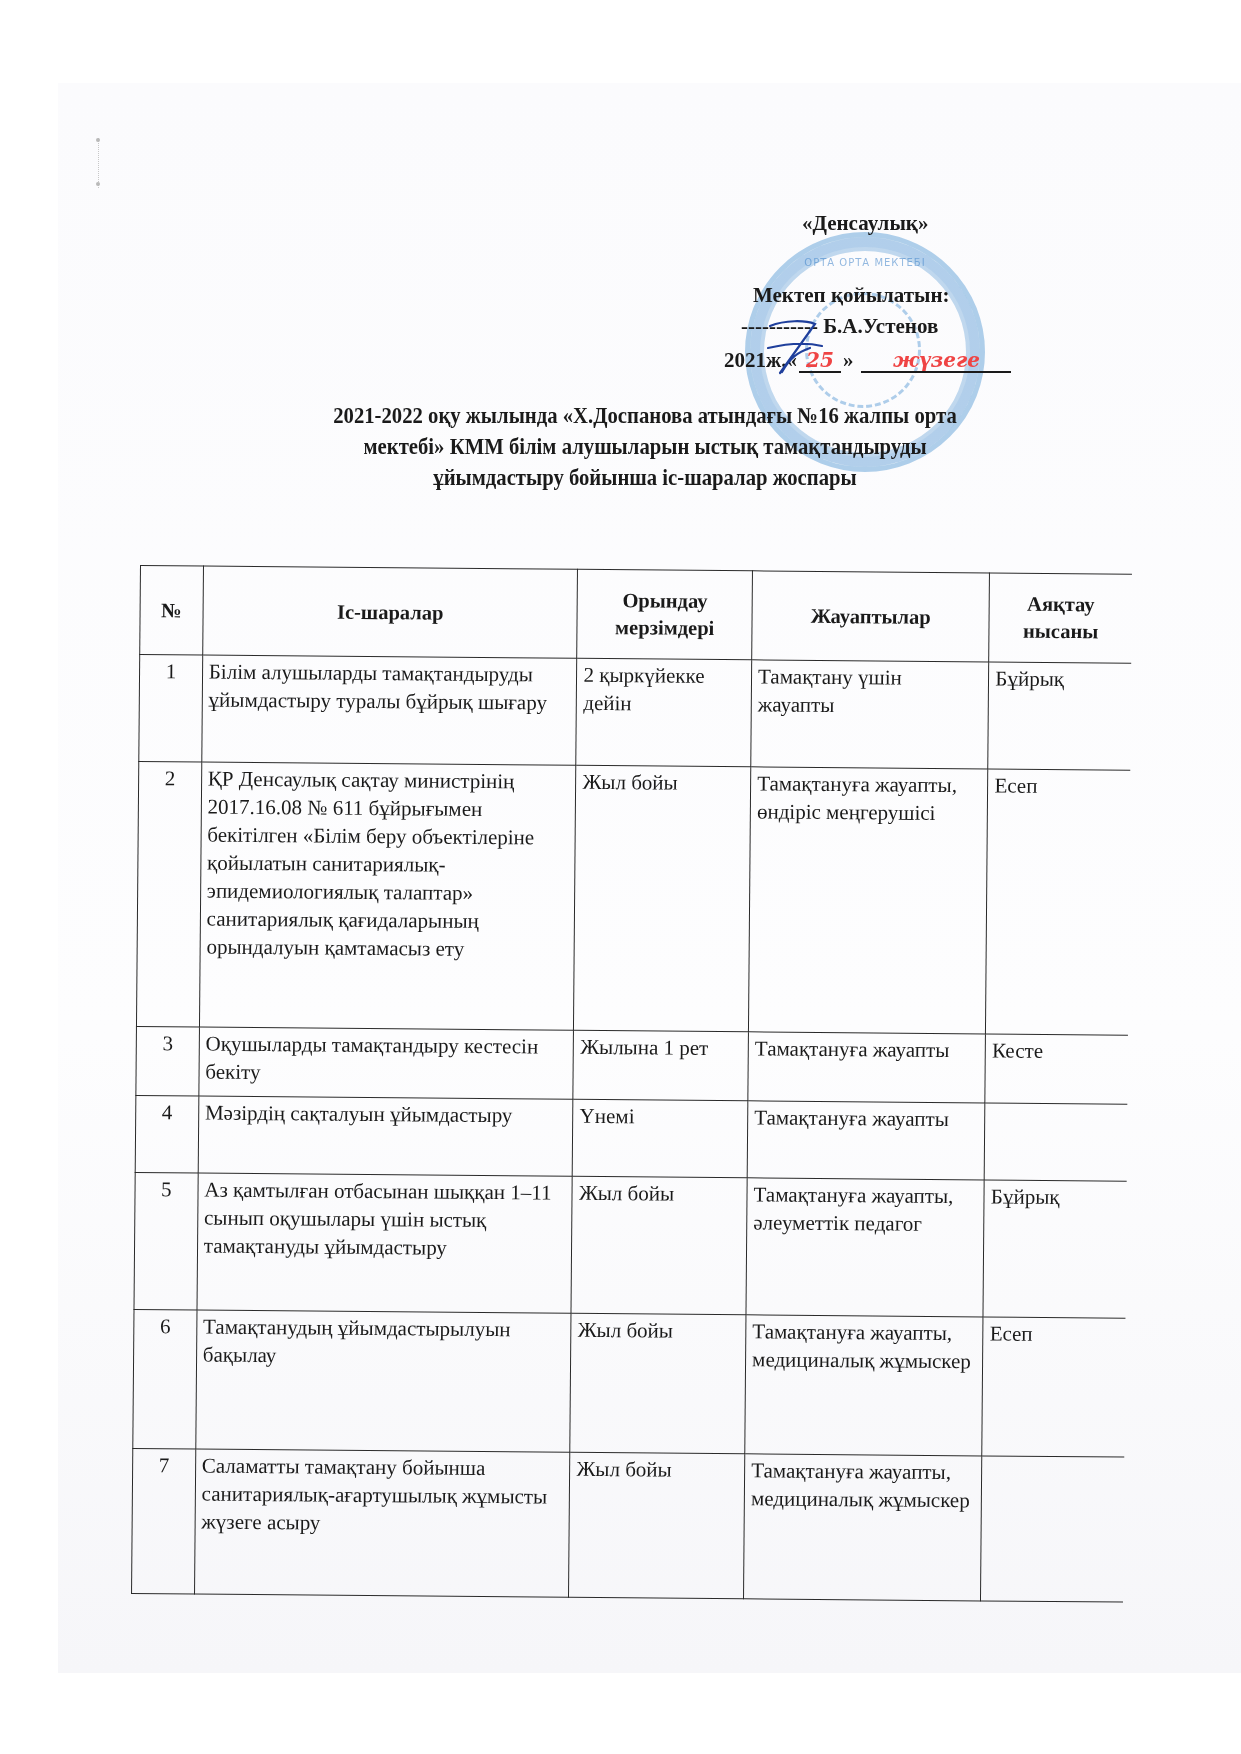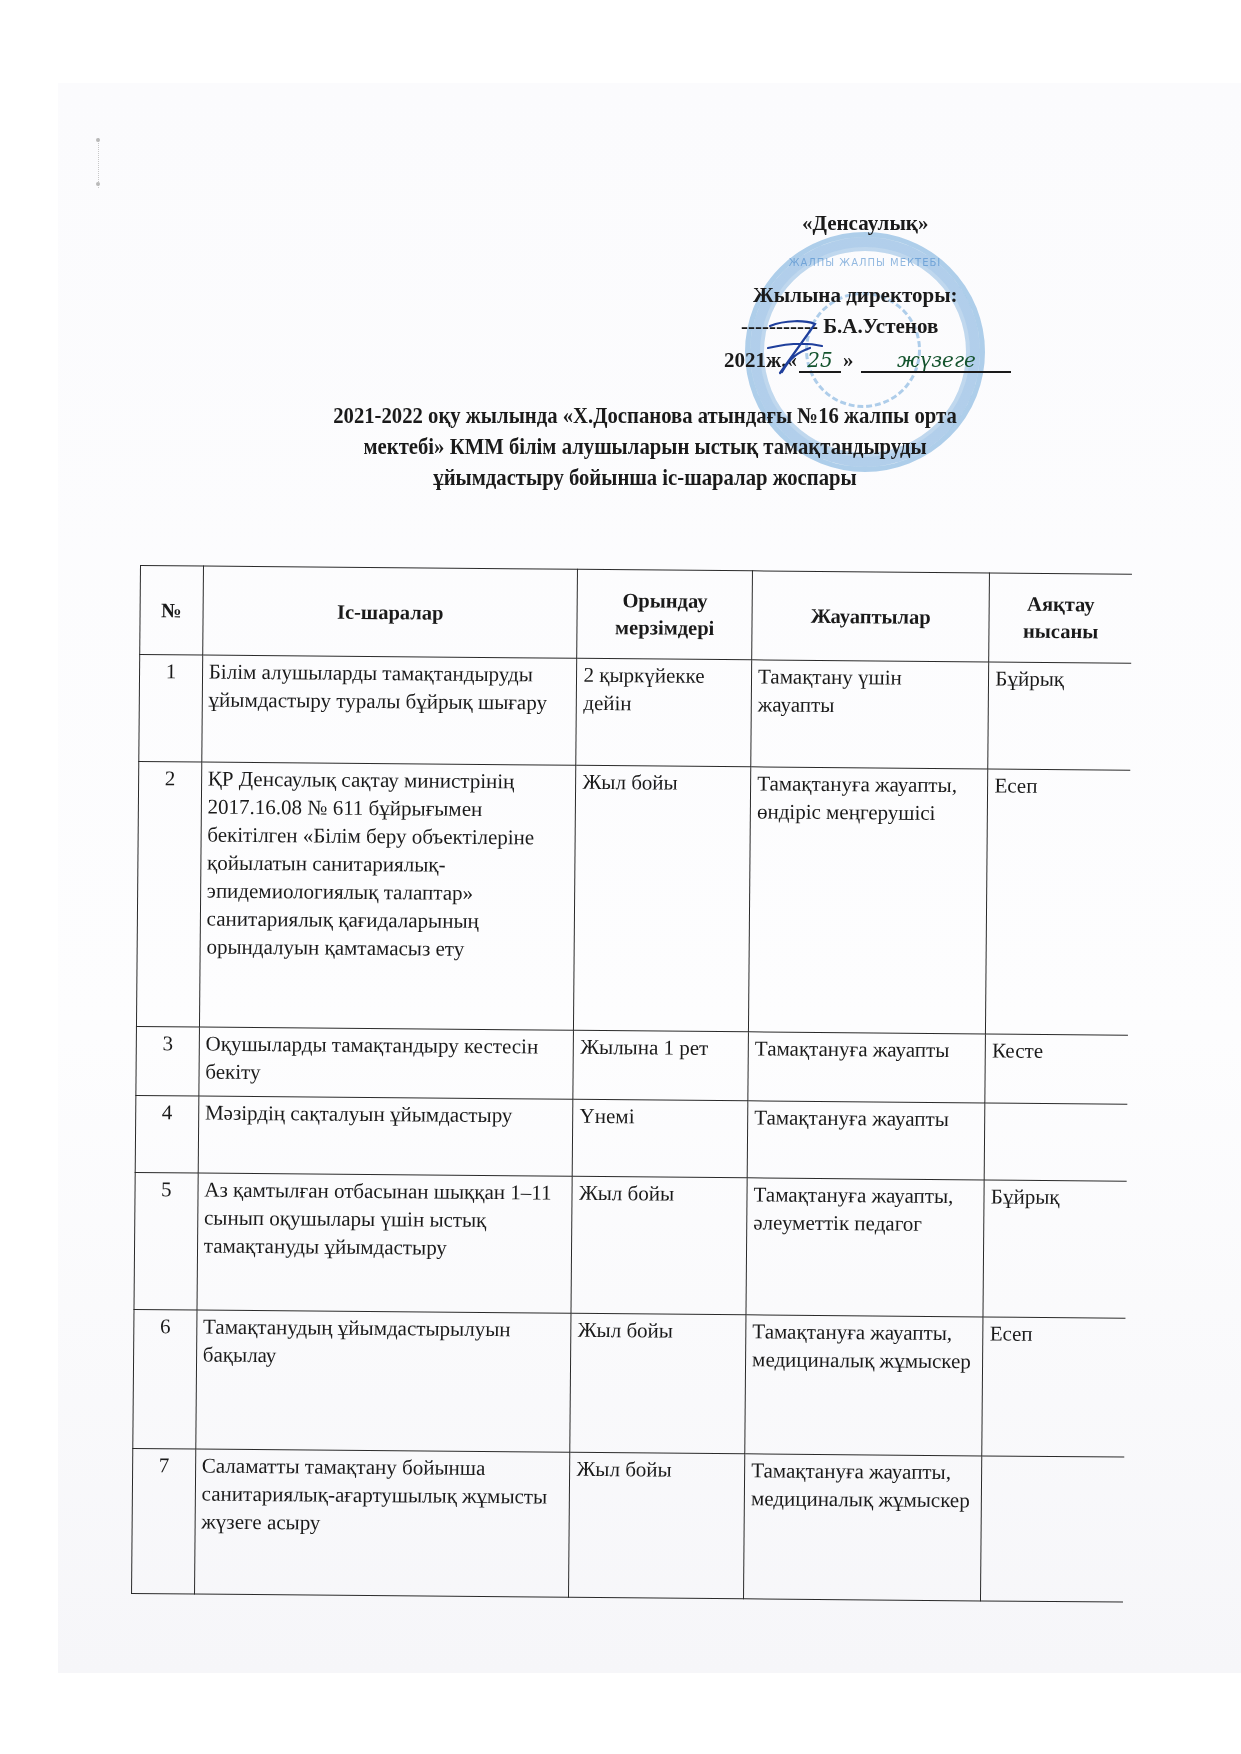--- a/index.html
+++ b/index.html
@@ -27,22 +27,22 @@
     .approve {
       position: absolute; left: 720px; top: 212px; width: 440px;
       font-weight: bold; font-size: 21px; line-height: 1.1;
     }
     .approve .line { position: absolute; white-space: nowrap; }
     .approve .l1 { left: 82px; top: 0; }
     .approve .l2 { left: 33px; top: 72px; }
     .approve .l3 { left: 21px; top: 103px; }
     .approve .l4 { left: 4px; top: 137px; }
     .hand {
-      font-family: "DejaVu Serif", serif; font-style: italic; font-weight: normal;
-      color: #14532d; font-size: 20px;
+      font-family: "DejaVu Serif", serif; font-style: italic; font-weight: bold;
+      color: #ef4444; font-size: 20px;
     }
     .day-field {
       display: inline-block; border-bottom: 2px solid #1a1a1a; min-width: 42px;
       text-align: center; margin: 0 2px;
     }
     .month-field {
       display: inline-block; border-bottom: 2px solid #1a1a1a; min-width: 150px;
       text-align: center; margin-left: 8px;
     }
 
@@ -103,27 +103,27 @@
     tr.r6 td { height: 132px; }
     tr.r7 td { height: 138px; }
   </style>
 </head>
 <body>
 
 <div class="paper"></div>
 <div class="punch-marks"></div>
 
 <div class="stamp">
-  <div class="ring-text">ЖАЛПЫ ЖАЛПЫ МЕКТЕБІ</div>
+  <div class="ring-text">ОРТА ОРТА МЕКТЕБІ</div>
   <div class="inner"></div>
 </div>
 
 <div class="approve">
   <div class="line l1">«Денсаулық»</div>
-  <div class="line l2">Жылына директоры:</div>
+  <div class="line l2">Мектеп қойылатын:</div>
   <div class="line l3">----------- Б.А.Устенов</div>
   <div class="line l4">
     <span>2021ж.«</span><span class="day-field hand">25</span><span>»</span><span class="month-field hand">жүзеге</span>
   </div>
 </div>
 
 <svg class="signature" viewBox="0 0 70 60">
   <path d="M10 8 C25 2, 45 2, 55 6 L20 55 M8 30 C25 26, 45 24, 62 28 M22 54 C30 40, 38 34, 50 30" fill="none" stroke="#1f3f9c" stroke-width="2.2" stroke-linecap="round"></path>
 </svg>
 

